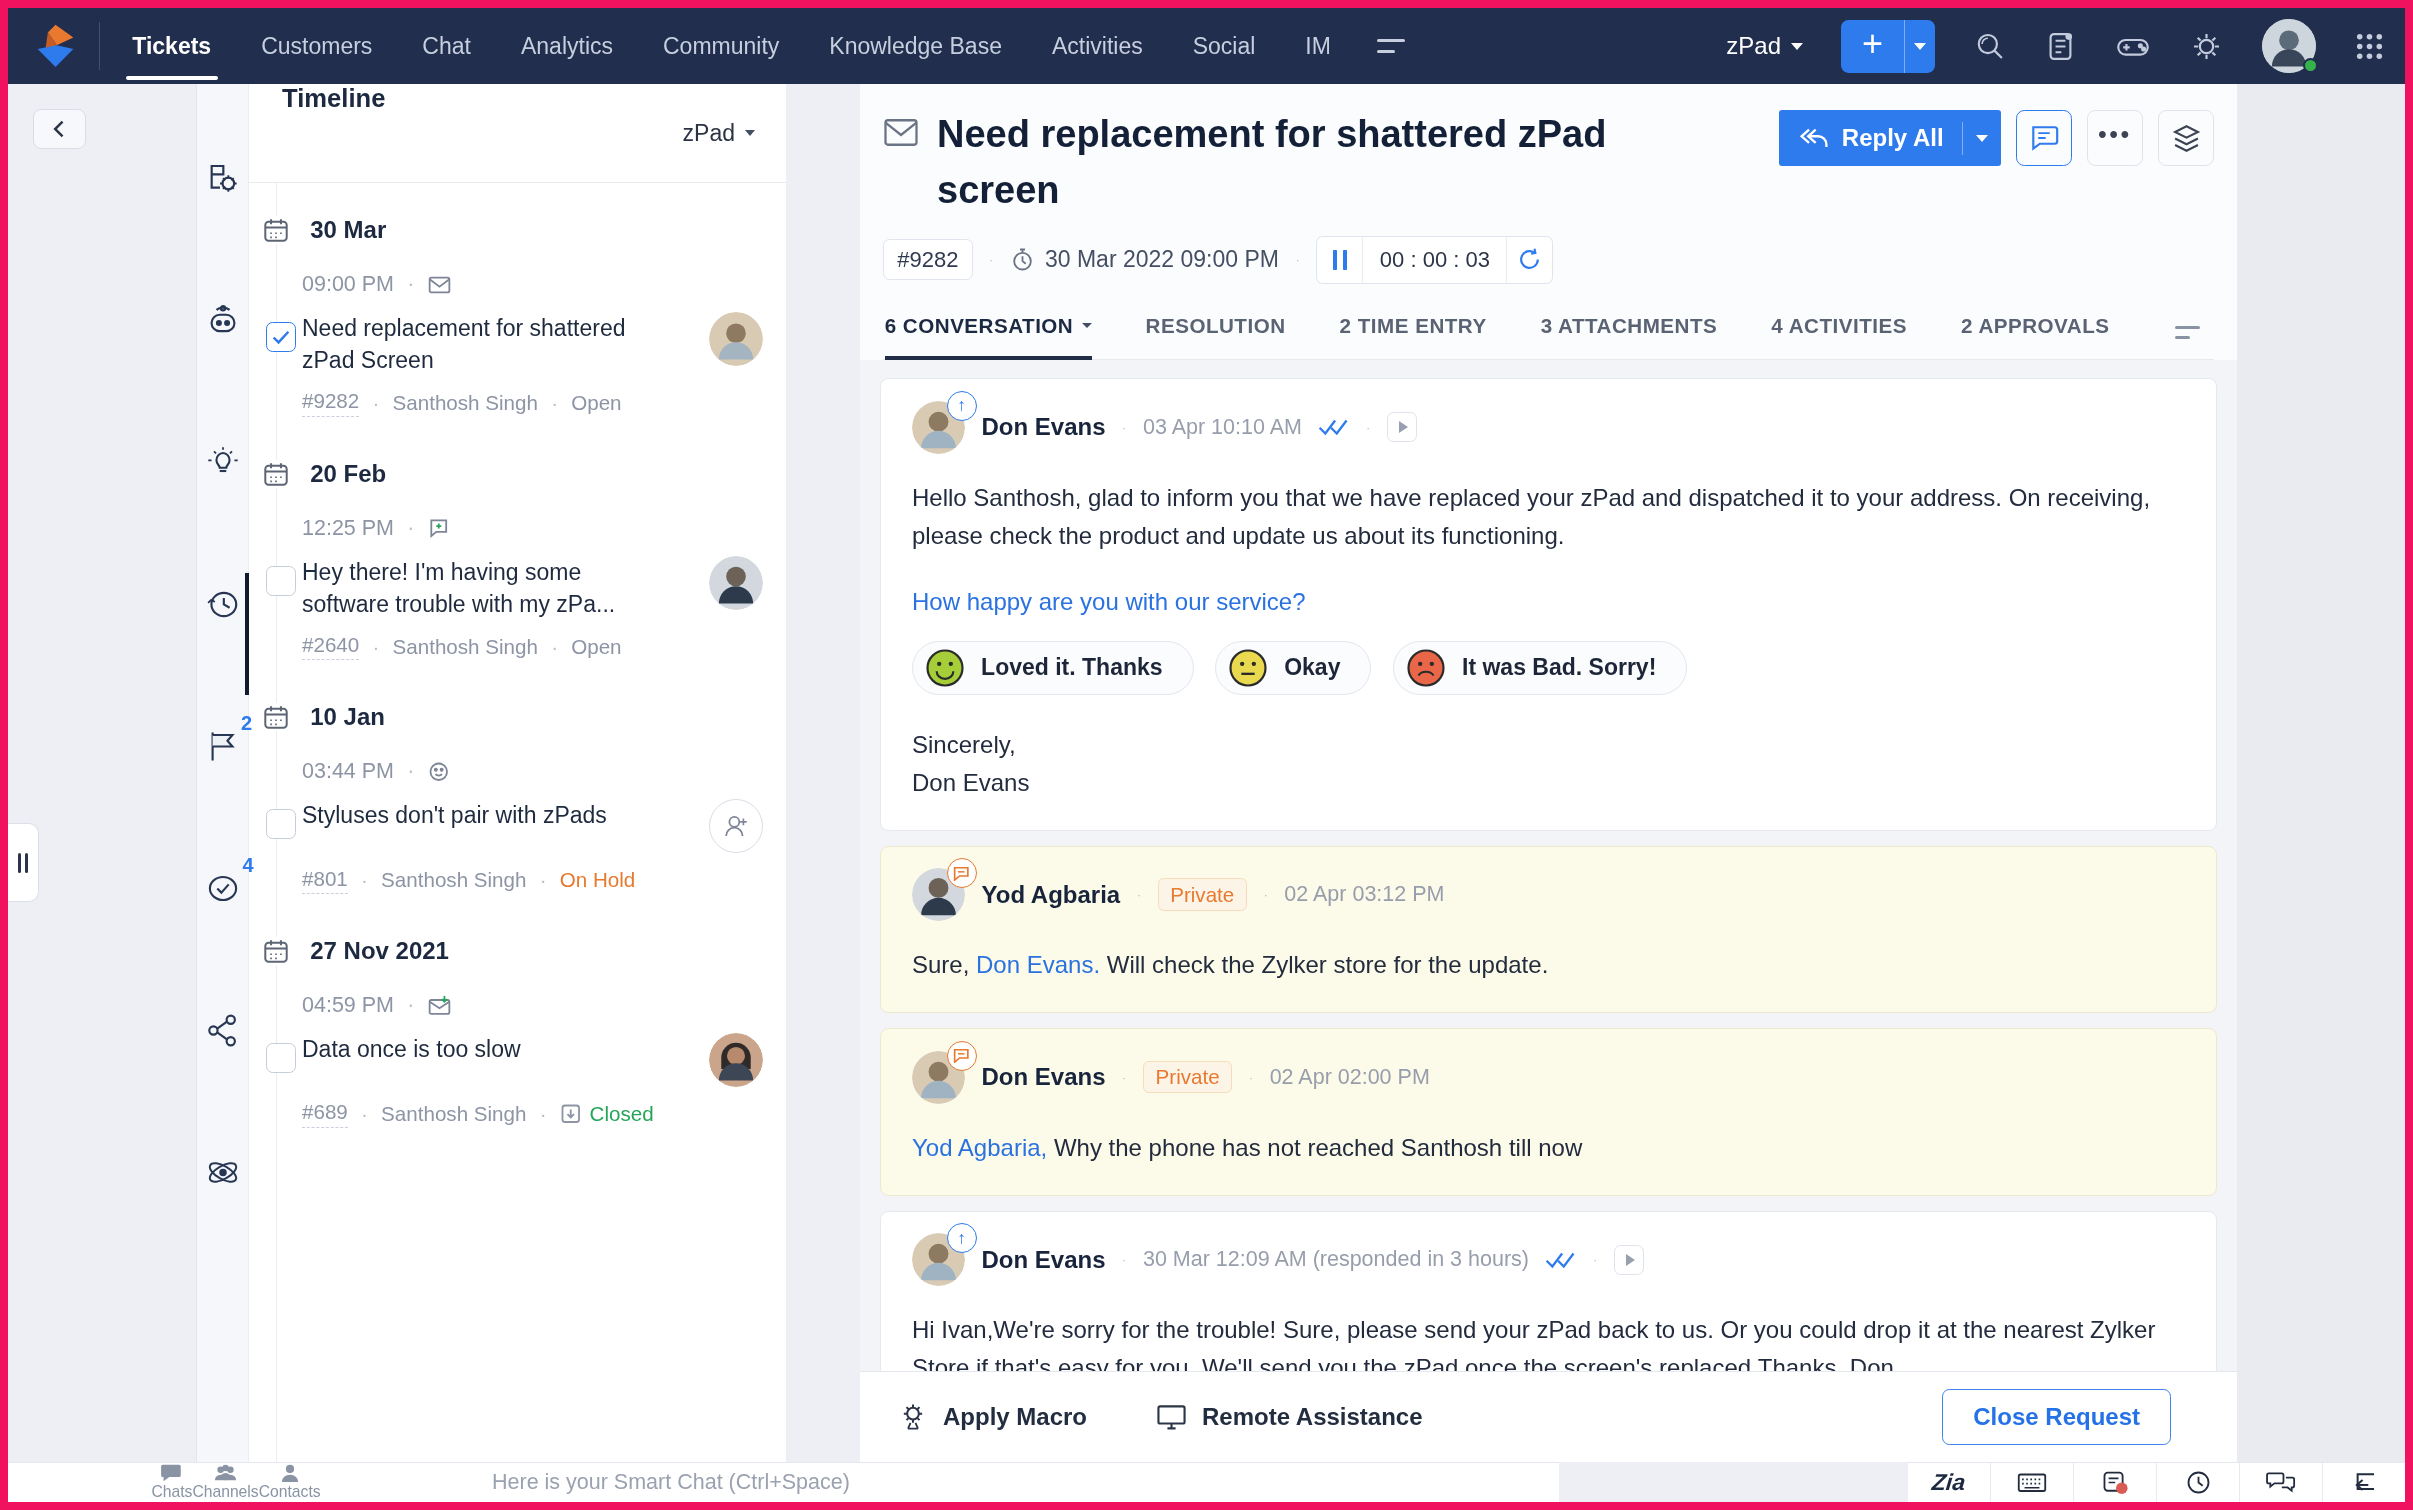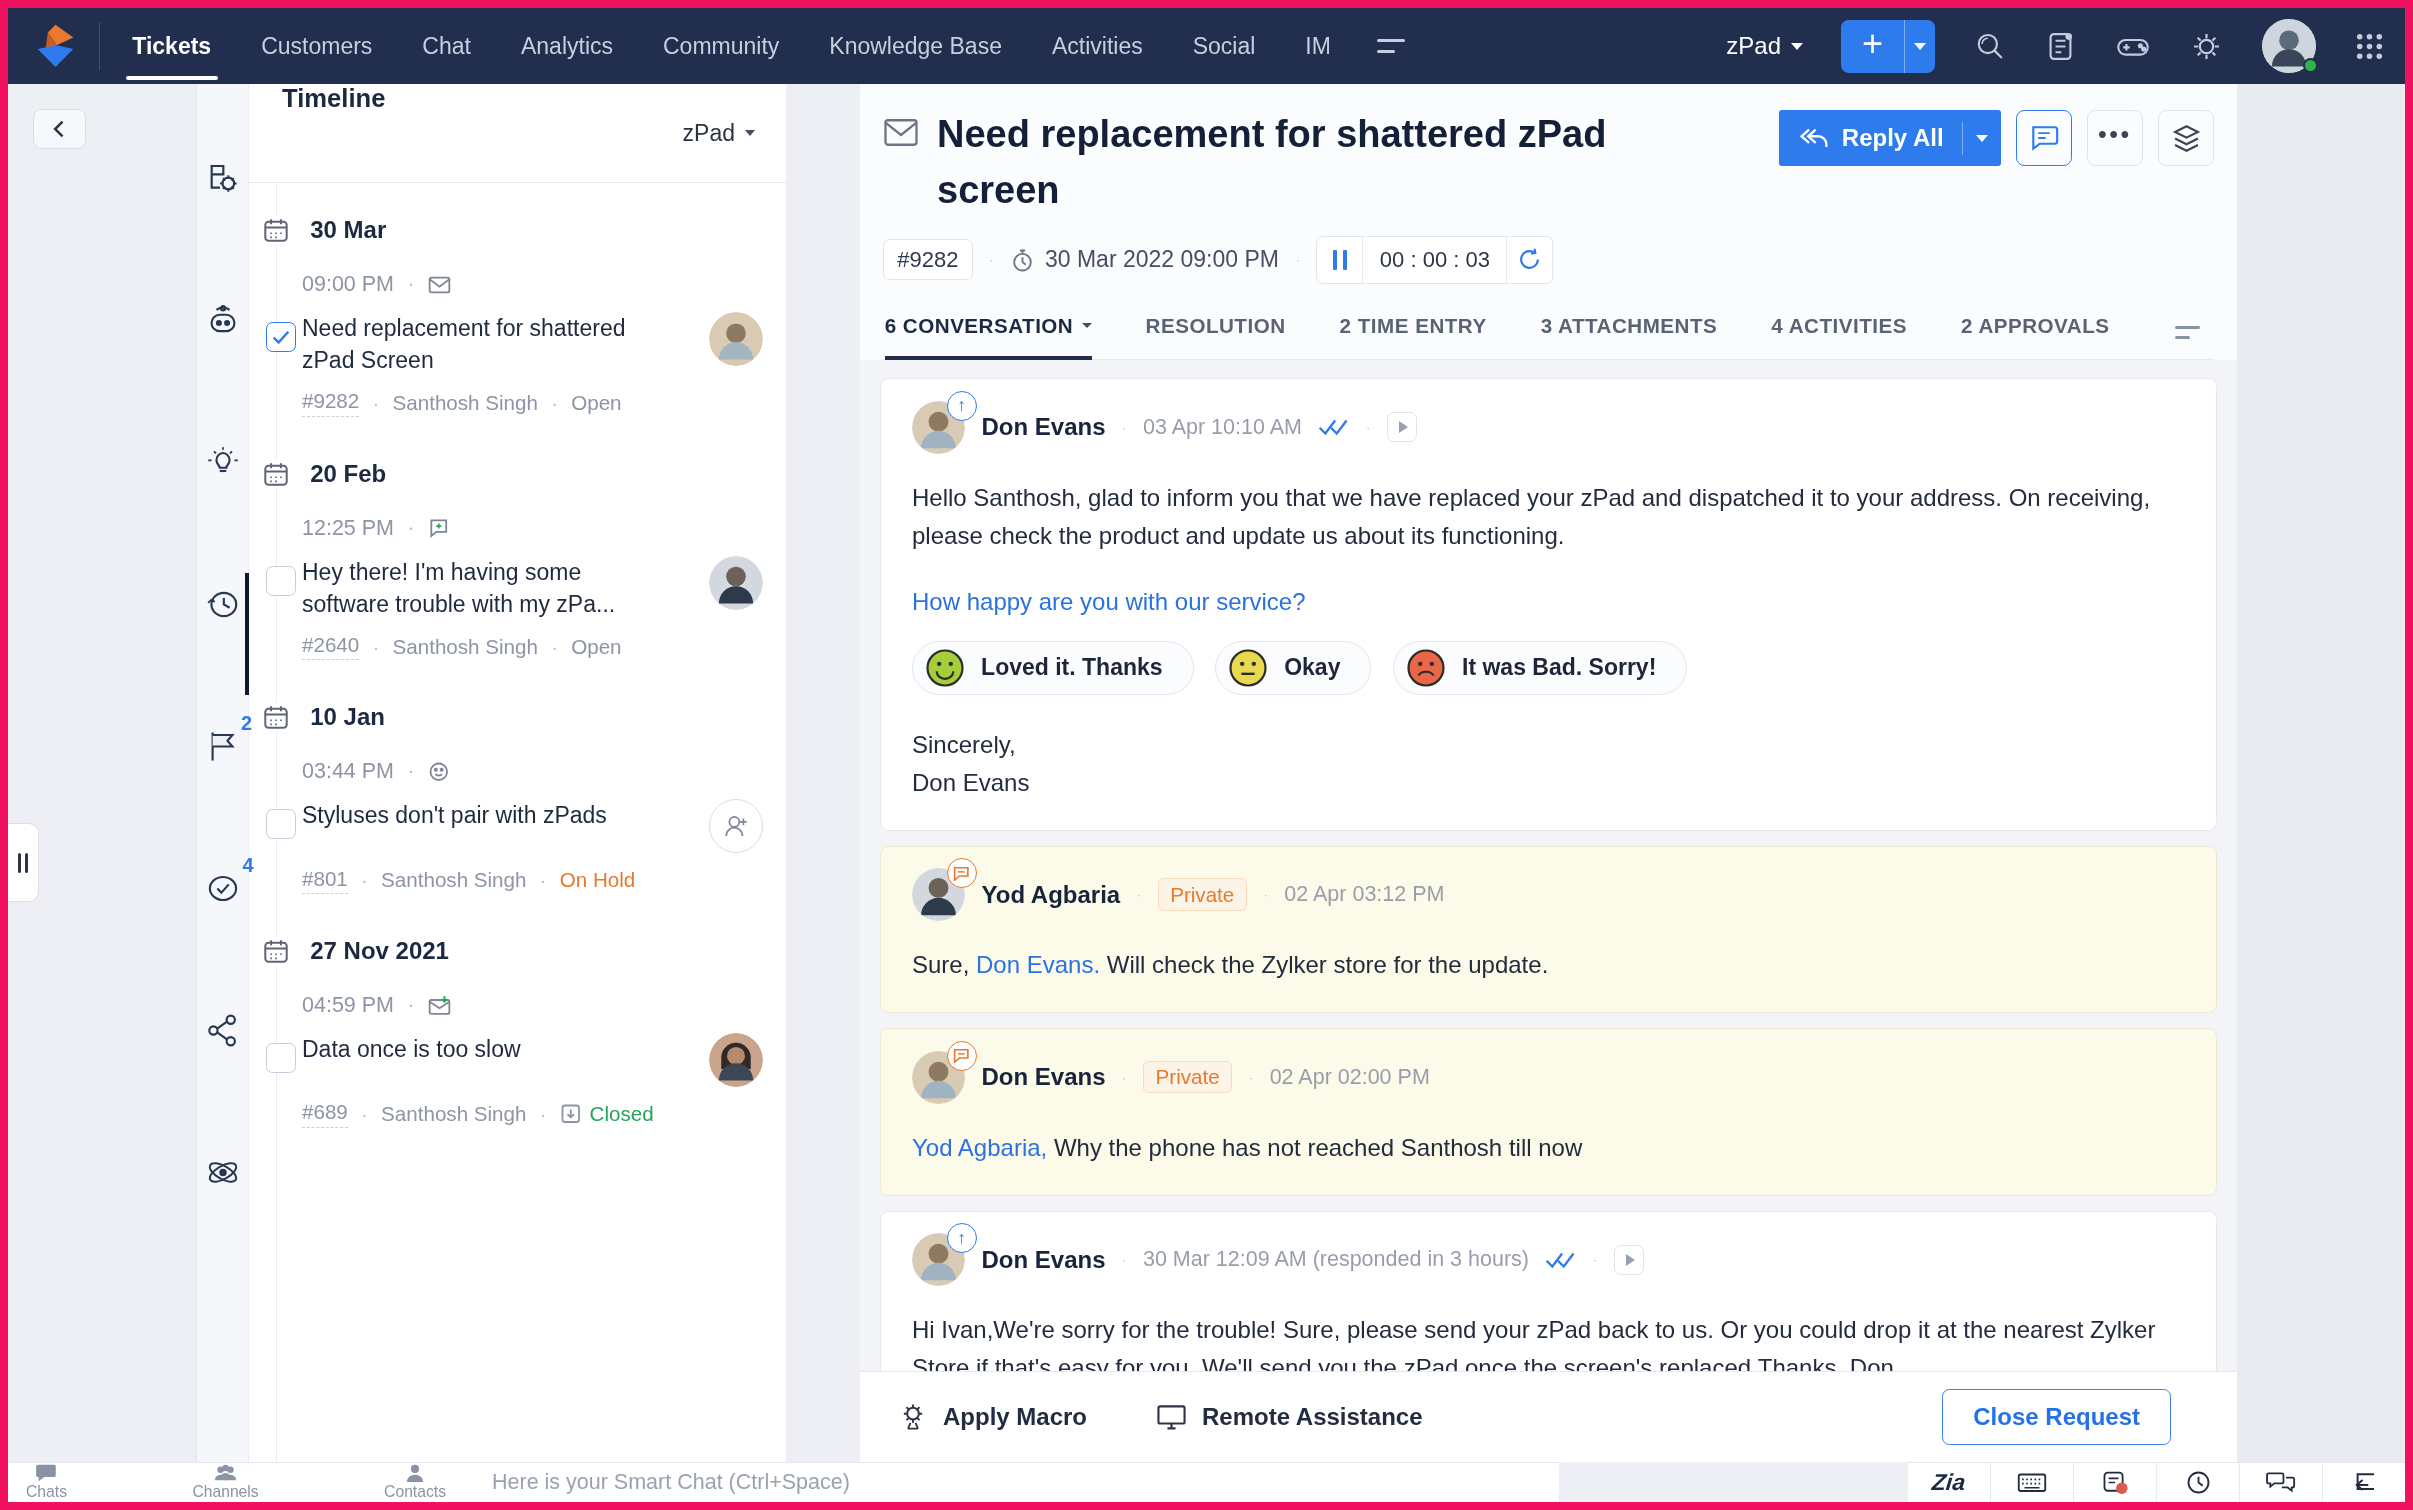--- a/index.html
+++ b/index.html
@@ -98,21 +98,21 @@
   .reply-main { display:flex; align-items:center; gap:13.2px; padding:0 18px 0 20px; height:33px;
                 border-right:0.8px solid rgba(255,255,255,.4); }
   .reply-caret { padding:0 13.2px; display:flex; }
   .icon-btn { width:56px; height:56px; border:0.8px solid #dfe3ec; border-radius:8.3px; background:#fbfcfd;
               display:flex; align-items:center; justify-content:center; color:#3c4454; cursor:pointer; }
   .icon-btn.comment { border:1.7px solid var(--accent,#2e7bed); color:var(--accent,#2e7bed); }
   .dots3 { font-size:25px; letter-spacing:2.5px; color:#3c4454; padding-bottom:8.3px; }
   .meta-row { display:flex; align-items:center; gap:16.5px; margin-top:18px; }
   .id-chip { border:0.8px solid #e0e4ed; background:#fff; border-radius:6.6px; padding:6.6px 13.2px; font-size:22px;
              color:#2f3950; cursor:pointer; }
-  .created { display:flex; align-items:flex-end; gap:10px; font-size:23px; color:#454f63; }
+  .created { display:flex; align-items:center; gap:10px; font-size:23px; color:#454f63; }
   .created svg { color:#6b7484; }
   .timer { display:flex; align-items:center; height:48px; border:0.8px solid #e0e4ed; border-radius:6.6px;
            background:#fff; overflow:hidden; }
   .timer-pause { width:46px; height:100%; display:flex; align-items:center; justify-content:center; gap:5.8px;
                  border-right:0.8px solid #e8ebf1; cursor:pointer; }
   .timer-pause i { width:4.1px; height:20px; background:var(--accent,#2e7bed); display:block; border-radius:0.8px; }
   .timer-digits { padding:0 16.5px; font-size:22px; color:#2c3547; height:100%; display:flex; align-items:center;
                   border-right:0.8px solid #e8ebf1; }
   .timer-refresh { width:45px; height:100%; display:flex; align-items:center; justify-content:center;
                    color:var(--accent,#2e7bed); cursor:pointer; }
@@ -161,21 +161,21 @@
             cursor:pointer; }
   .action svg { color:#2c3547; }
   .close-btn { margin-left:auto; margin-right:28px; height:56px; padding:0 30px; background:#fff;
                border:1.7px solid #3b82ec; border-radius:7.4px; color:#2471e8; font-size:24px; font-weight:600; cursor:pointer; }
 
   .gutter { width:168px; flex:none; background:#e9ebf1; }
 
   
   .chatbar { height:40px; flex:none; position:relative; }
   .cb-seg { position:absolute; top:0; bottom:0; background:#fff; border-top:0.8px solid #e4e7ee; }
-  .cb-left { left:0; width:456px; display:flex; justify-content:space-between; padding:0 18px; }
+  .cb-left { left:0; width:456px; display:flex; justify-content:center; padding:0 33px; }
   .cb-item { display:flex; flex-direction:column; align-items:center; justify-content:center; gap:0.8px;
              color:#8a93a3; font-size:15.7px; cursor:pointer; }
   .cb-input { left:456px; width:1095px; display:flex; align-items:center; padding-left:28px; }
   .cb-placeholder { font-size:21.5px; color:#9aa1af; }
   .cb-tools { right:0; width:497px; display:flex; }
   .cb-tool { flex:1; display:flex; align-items:center; justify-content:center; color:#222c3e;
              border-left:0.8px solid #e7eaf0; cursor:pointer; }
   .cb-tool:first-child { border-left:none; }
   .zia { font-size:23px; font-weight:700; font-style:italic; transform:skewX(-6deg); color:#1d2940; }
   .reddot { fill:#d85c52; }

